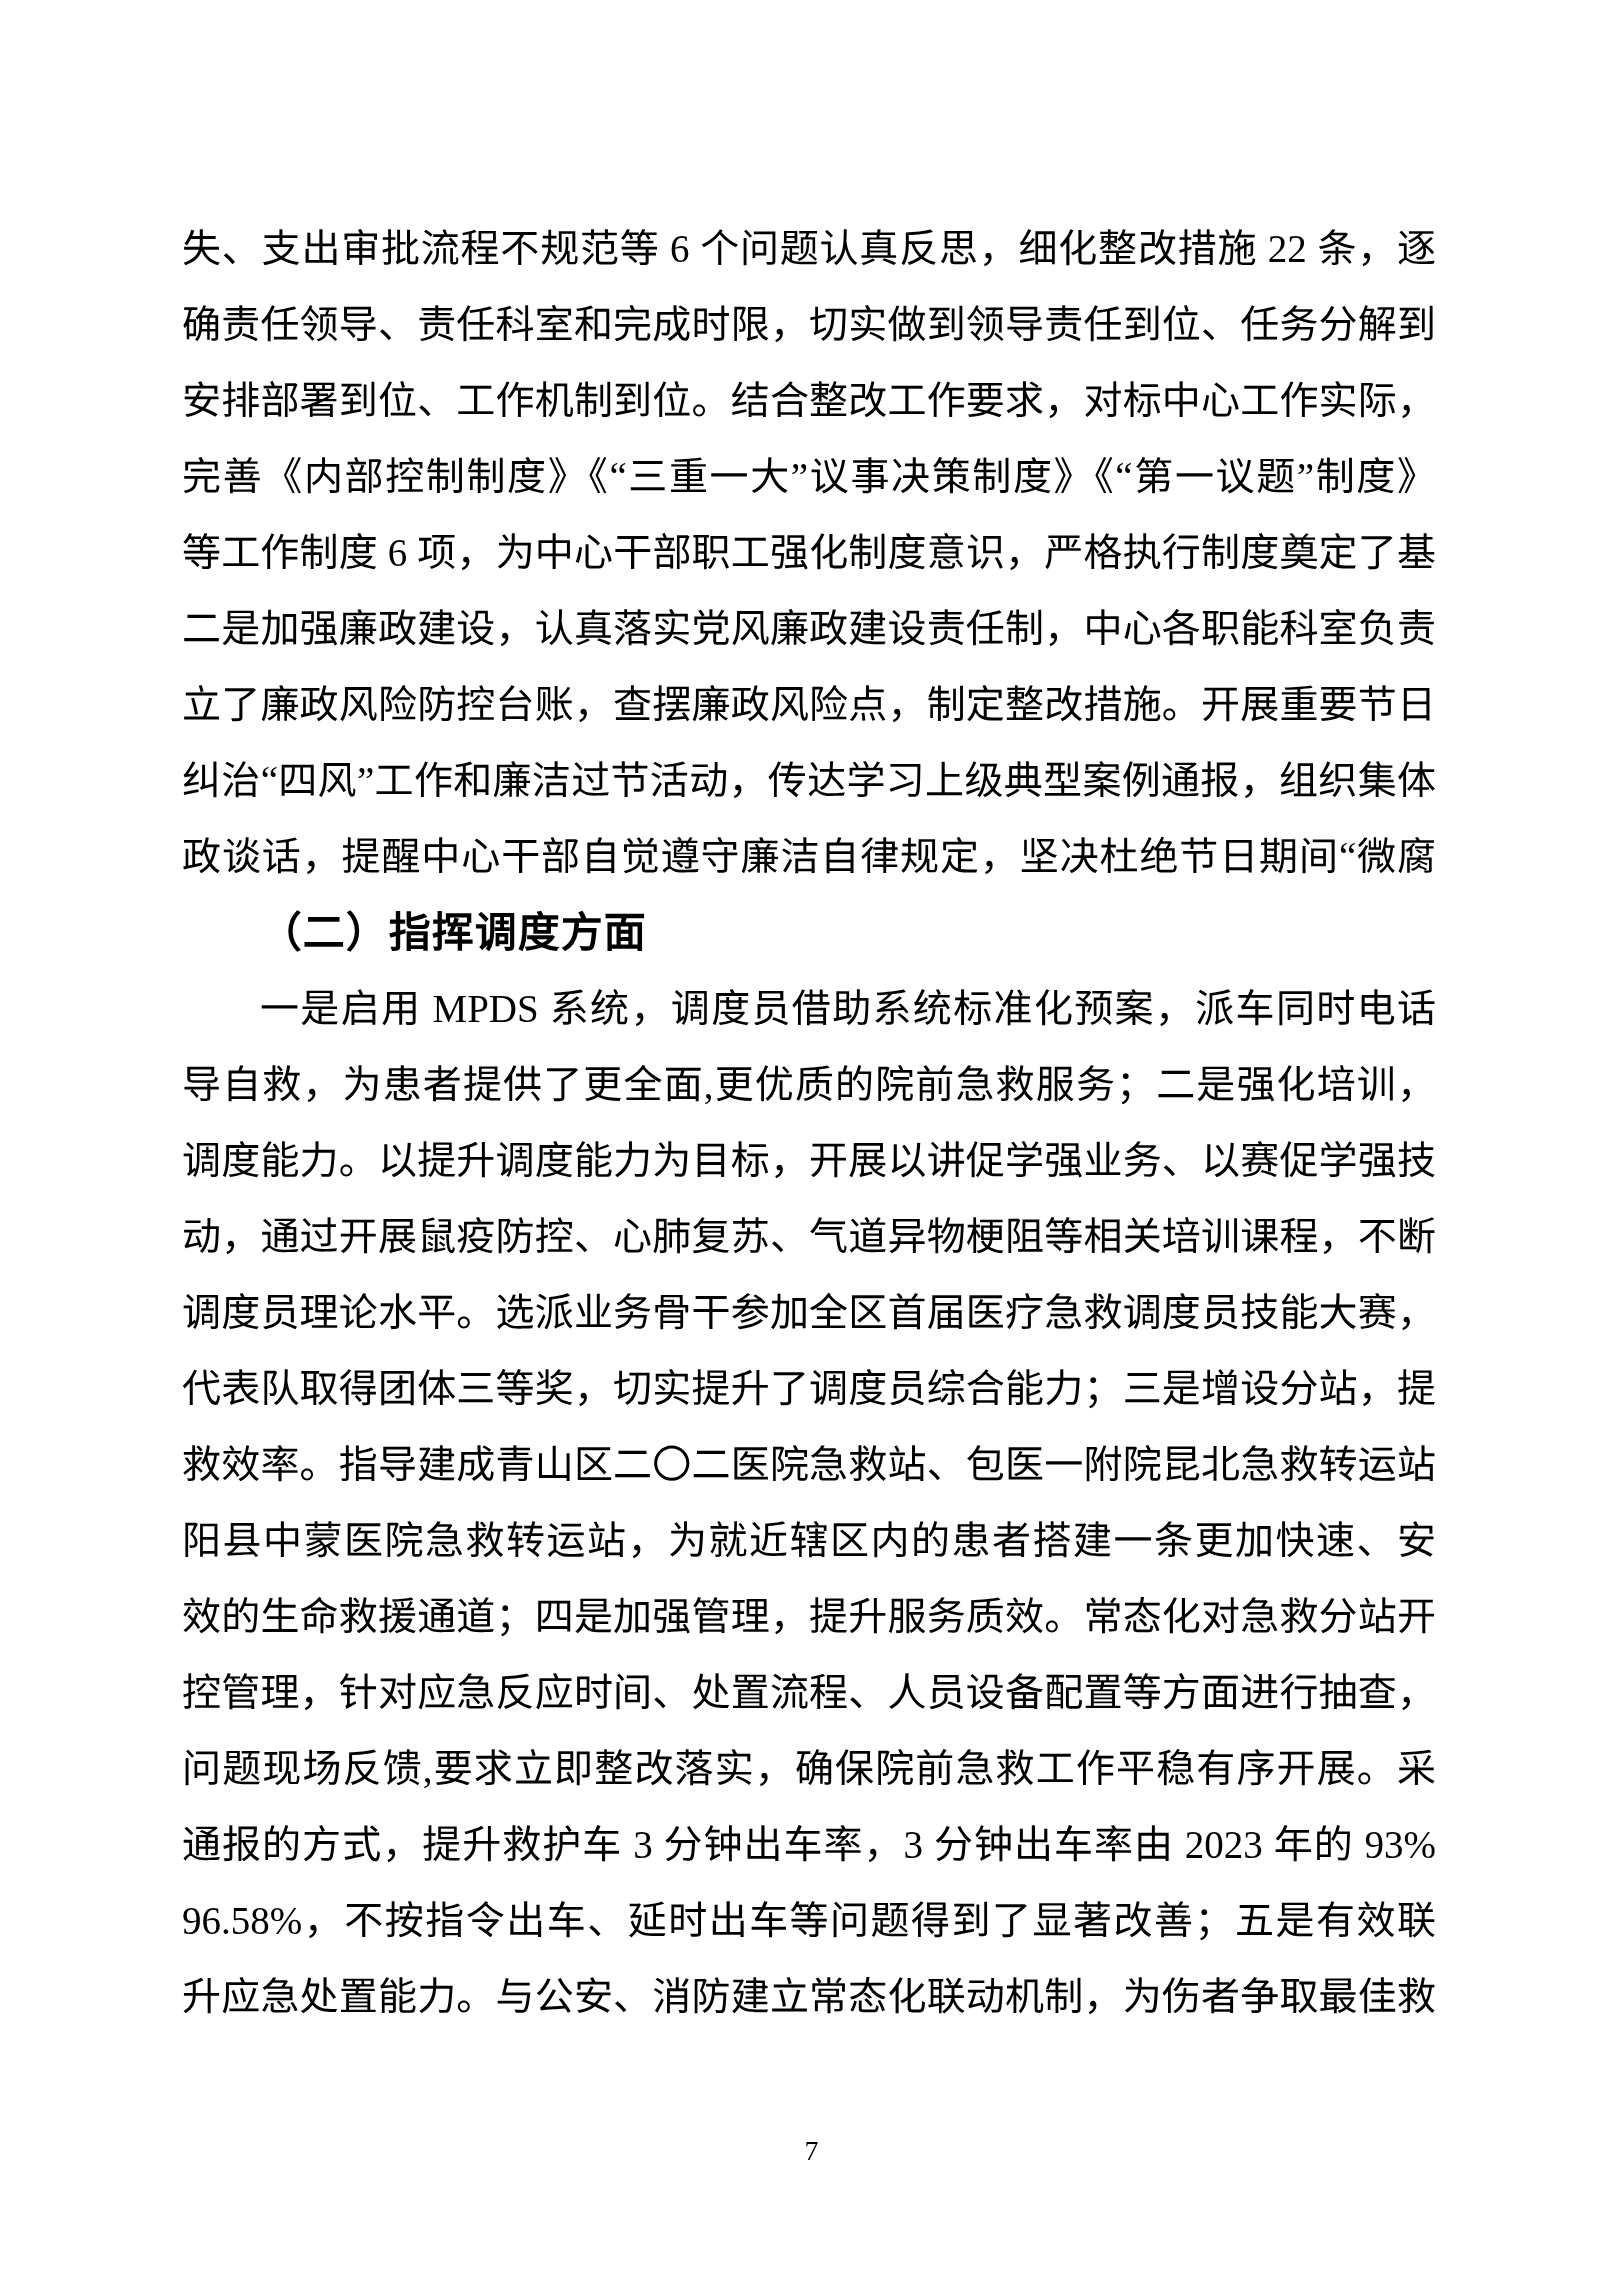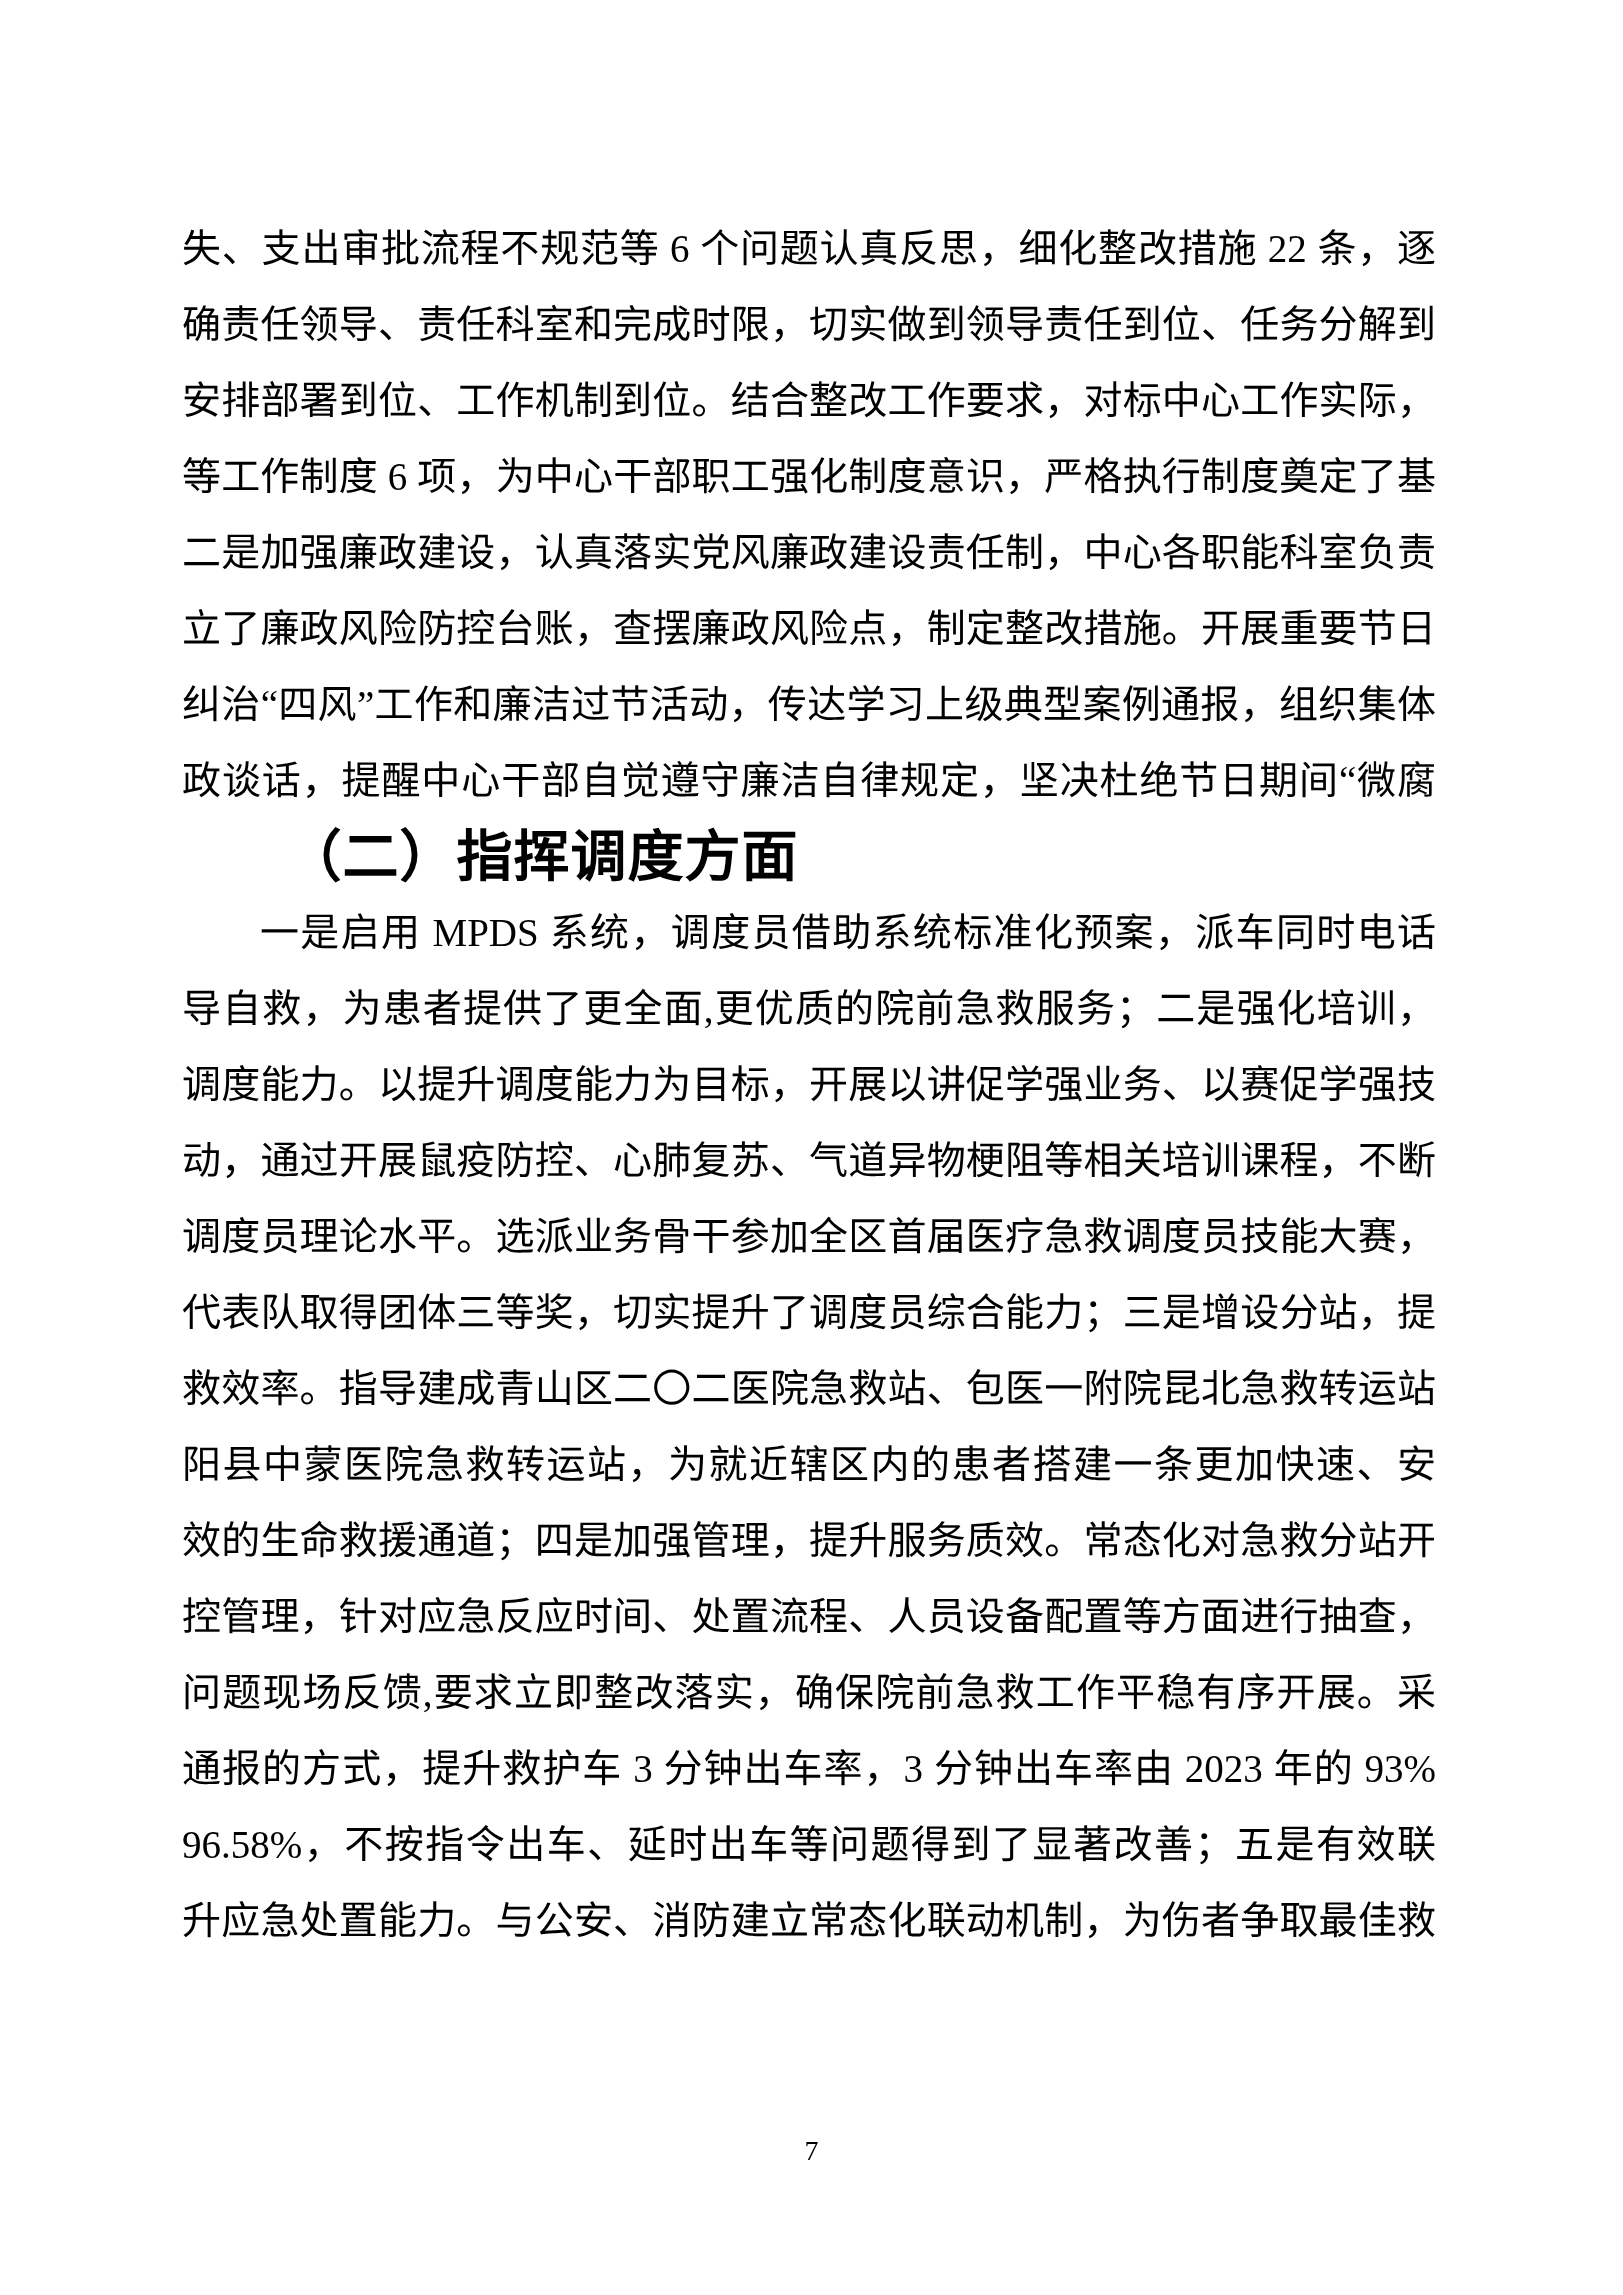--- a/index.html
+++ b/index.html
@@ -33,21 +33,21 @@
     text-align: justify;
     text-align-last: justify;
     height: 76px;
     overflow: hidden;
   }
   .line.indent {
     text-indent: 2em;
   }
   .line.heading {
     font-weight: bold;
-    font-size: 56px;
+    font-size: 42px;
     text-align: right;
     text-align-last: left;
     text-indent: 1.85em;
     letter-spacing: 1px;
   }
   .footer {
     position: absolute;
     left: 0;
     top: 2133px;
     width: 100%;
@@ -62,20 +62,21 @@
 </style>
 </head>
 <body>
 
 <main class="page">
 
   <section class="text-block">
     <div class="line">失、支出审批流程不规范等 6 个问题认真反思，细化整改措施 22 条，逐一明</div>
     <div class="line">确责任领导、责任科室和完成时限，切实做到领导责任到位、任务分解到位、</div>
     <div class="line">安排部署到位、工作机制到位。结合整改工作要求，对标中心工作实际，修订</div>
+    <div class="line">完善《内部控制制度》《“三重一大”议事决策制度》《“第一议题”制度》</div>
     <div class="line">等工作制度 6 项，为中心干部职工强化制度意识，严格执行制度奠定了基础；</div>
     <div class="line">二是加强廉政建设，认真落实党风廉政建设责任制，中心各职能科室负责人建</div>
     <div class="line">立了廉政风险防控台账，查摆廉政风险点，制定整改措施。开展重要节日期间</div>
     <div class="line">纠治“四风”工作和廉洁过节活动，传达学习上级典型案例通报，组织集体廉</div>
     <div class="line">政谈话，提醒中心干部自觉遵守廉洁自律规定，坚决杜绝节日期间“微腐败”。</div>
     <div class="line heading">（二）指挥调度方面</div>
     <div class="line indent">一是启用 MPDS 系统，调度员借助系统标准化预案，派车同时电话远程指</div>
     <div class="line">导自救，为患者提供了更全面,更优质的院前急救服务；二是强化培训，提升</div>
     <div class="line">调度能力。以提升调度能力为目标，开展以讲促学强业务、以赛促学强技能活</div>
     <div class="line">动，通过开展鼠疫防控、心肺复苏、气道异物梗阻等相关培训课程，不断强化</div>

